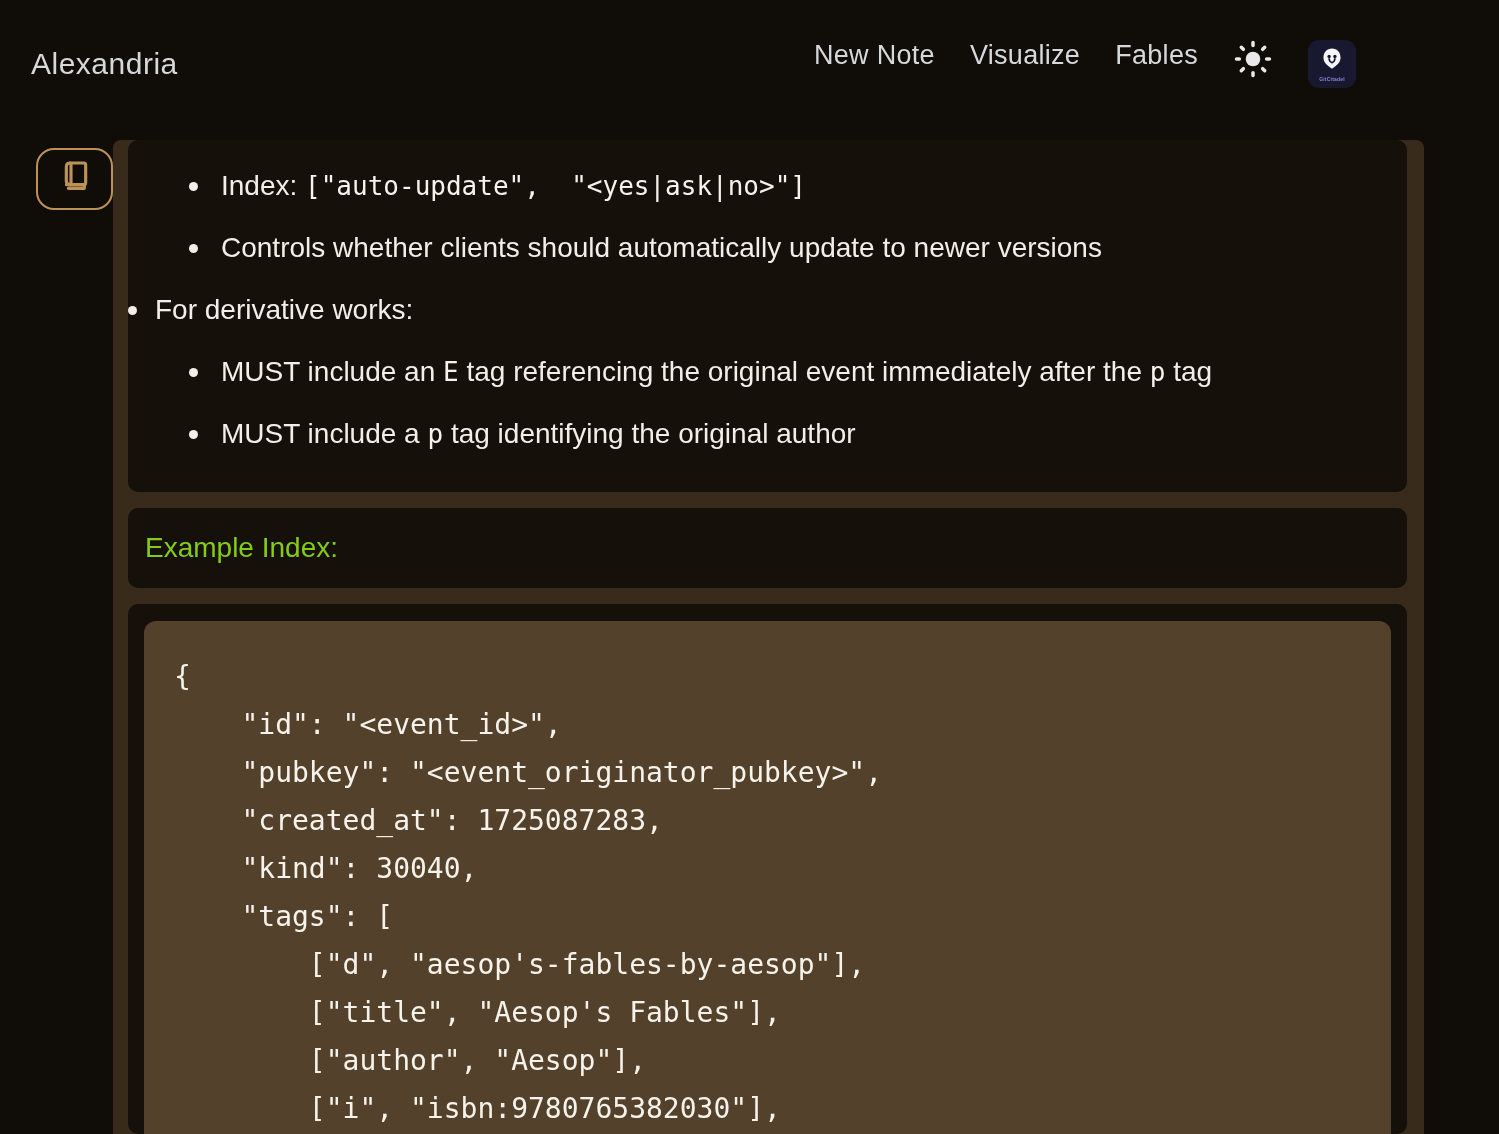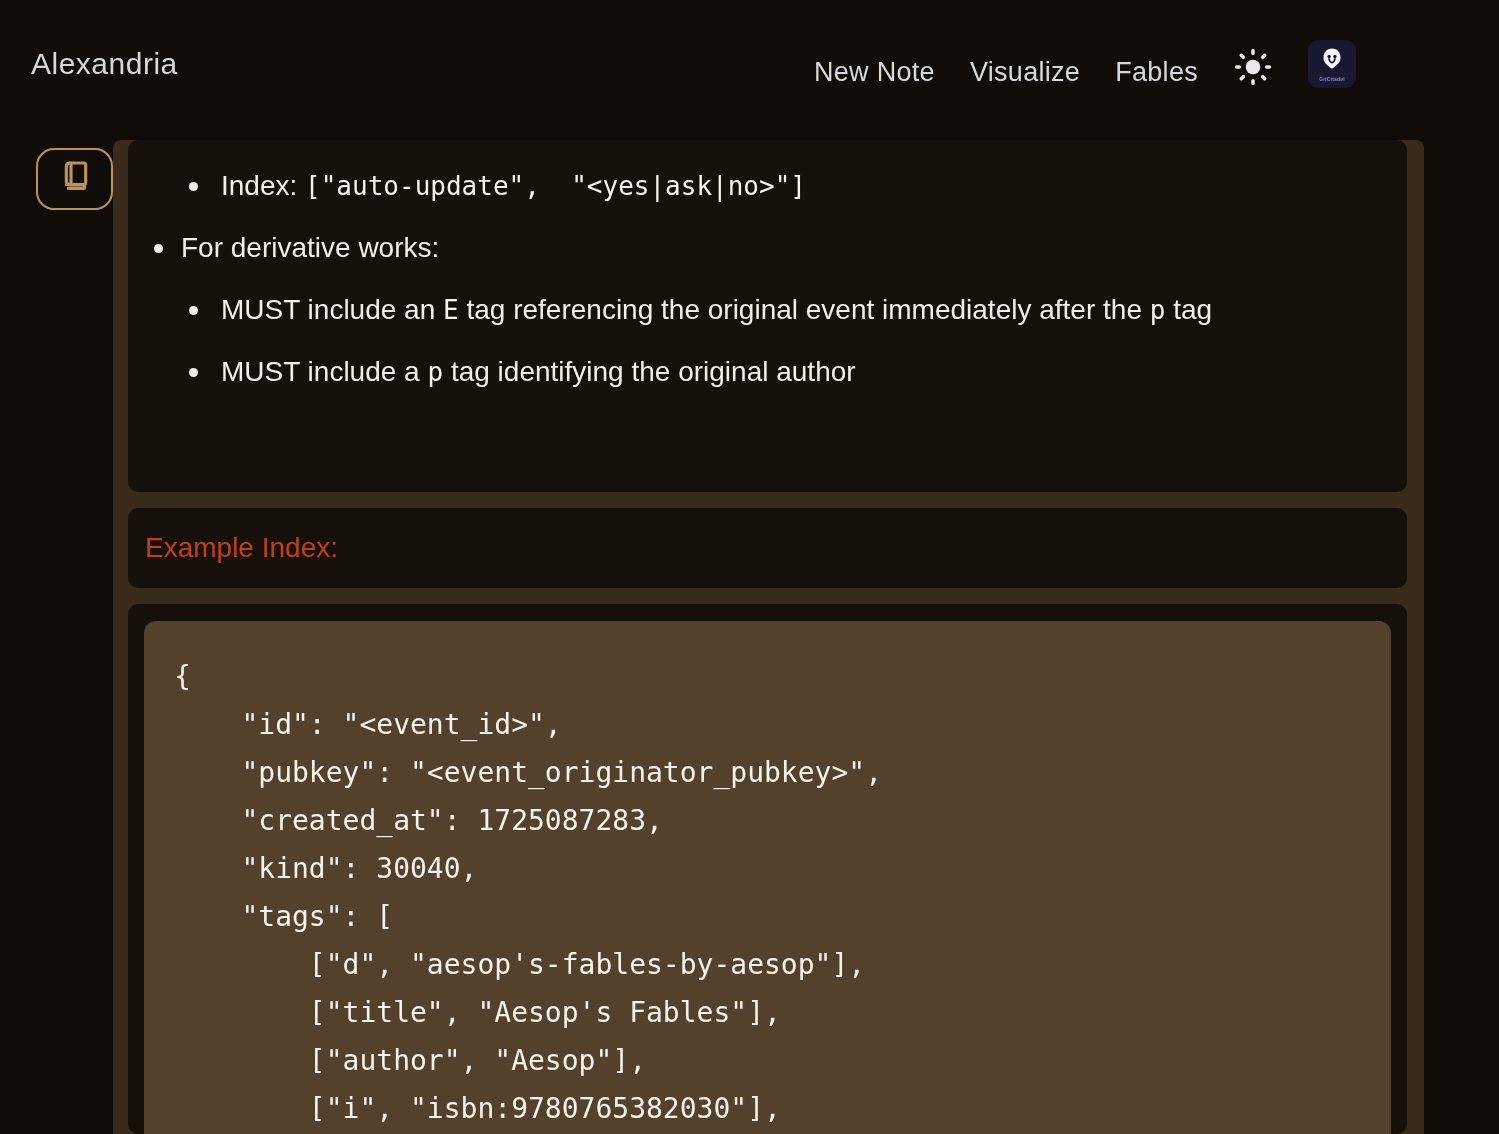--- a/index.html
+++ b/index.html
@@ -14,21 +14,21 @@
   
   .header {
     position:absolute; top:0; left:0; width:1383px; height:128px;
     display:flex; align-items:center; justify-content:space-between;
     padding:0 27px 0 31px;
     background:#100c07;
   }
   .brand {
     font-size:30px; font-weight:400; color:#d6d8dc; letter-spacing:0.5px;
   }
-  .nav { display:flex; align-items:flex-end; gap:35px; }
+  .nav { display:flex; align-items:flex-start; gap:35px; }
   .nav-link {
     font-size:27px; font-weight:300; color:#d6d8dc; cursor:pointer;
     background:none; border:none; font-family:inherit; letter-spacing:0.3px;
   }
   .theme-btn {
     background:none; border:none; cursor:pointer; width:40px; height:40px;
     display:flex; align-items:center; justify-content:center;
   }
   .avatar-btn {
     width:48px; height:48px; border-radius:11px; background:#181831;
@@ -58,42 +58,42 @@
   .card {
     background:#151009; border-radius:10px;
   }
   .card-bullets {
     height:352px; padding:29px 20px 0 0; overflow:hidden;
     margin-bottom:16px;
   }
   .card-example {
     height:80px; margin-bottom:16px;
     display:flex; align-items:center; padding-left:17px;
-    font-size:28px; font-weight:300; color:#c2410c;
+    font-size:28px; font-weight:300; color:#84cc16;
   }
   .card-code {
     flex:1; padding:17px 16px; overflow:hidden;
   }
   .code-block {
     background:#54412b; border-radius:12px; width:100%; height:620px;
     padding:32px 30px;
   }
   .code-line {
     font-family:"DejaVu Sans Mono", monospace;
     font-size:28px; line-height:48px; color:#f6f3ec;
     white-space:pre;
   }
 
   
   .li {
     display:flex; align-items:flex-start;
     font-size:28px; font-weight:300; line-height:34px; color:#f2efe9;
     margin-bottom:28px;
   }
-  .li-l1 { padding-left:26px; }
+  .li-l1 { }
   .li-l2 { padding-left:61px; }
   .dot {
     width:9px; height:9px; border-radius:50%; background:#f2efe9;
     flex:0 0 9px; margin-top:13px;
   }
   .li-l1 .dot { margin-right:18px; }
   .li-l2 .dot { margin-right:23px; }
   .li-text { white-space:pre-wrap; }
   .li-text code {
     font-family:"DejaVu Sans Mono", monospace;
@@ -151,20 +151,24 @@
   </span>
 </button>
 
 <div class="doc-container">
 
   <section class="card card-bullets">
     <div class="li li-l2">
       <span class="dot"></span>
       <span class="li-text"><span>Index: </span><code>["auto-update",  "&lt;yes|ask|no&gt;"]</code></span>
     </div>
+    <div class="li li-l2">
+      <span class="dot"></span>
+      <span class="li-text"><span>Controls whether clients should automatically update to newer versions</span></span>
+    </div>
     <div class="li li-l1">
       <span class="dot"></span>
       <span class="li-text"><span>For derivative works:</span></span>
     </div>
     <div class="li li-l2">
       <span class="dot"></span>
       <span class="li-text"><span>MUST include an </span><code>E</code><span> tag referencing the original event immediately after the </span><code>p</code><span> tag</span></span>
     </div>
     <div class="li li-l2">
       <span class="dot"></span>

